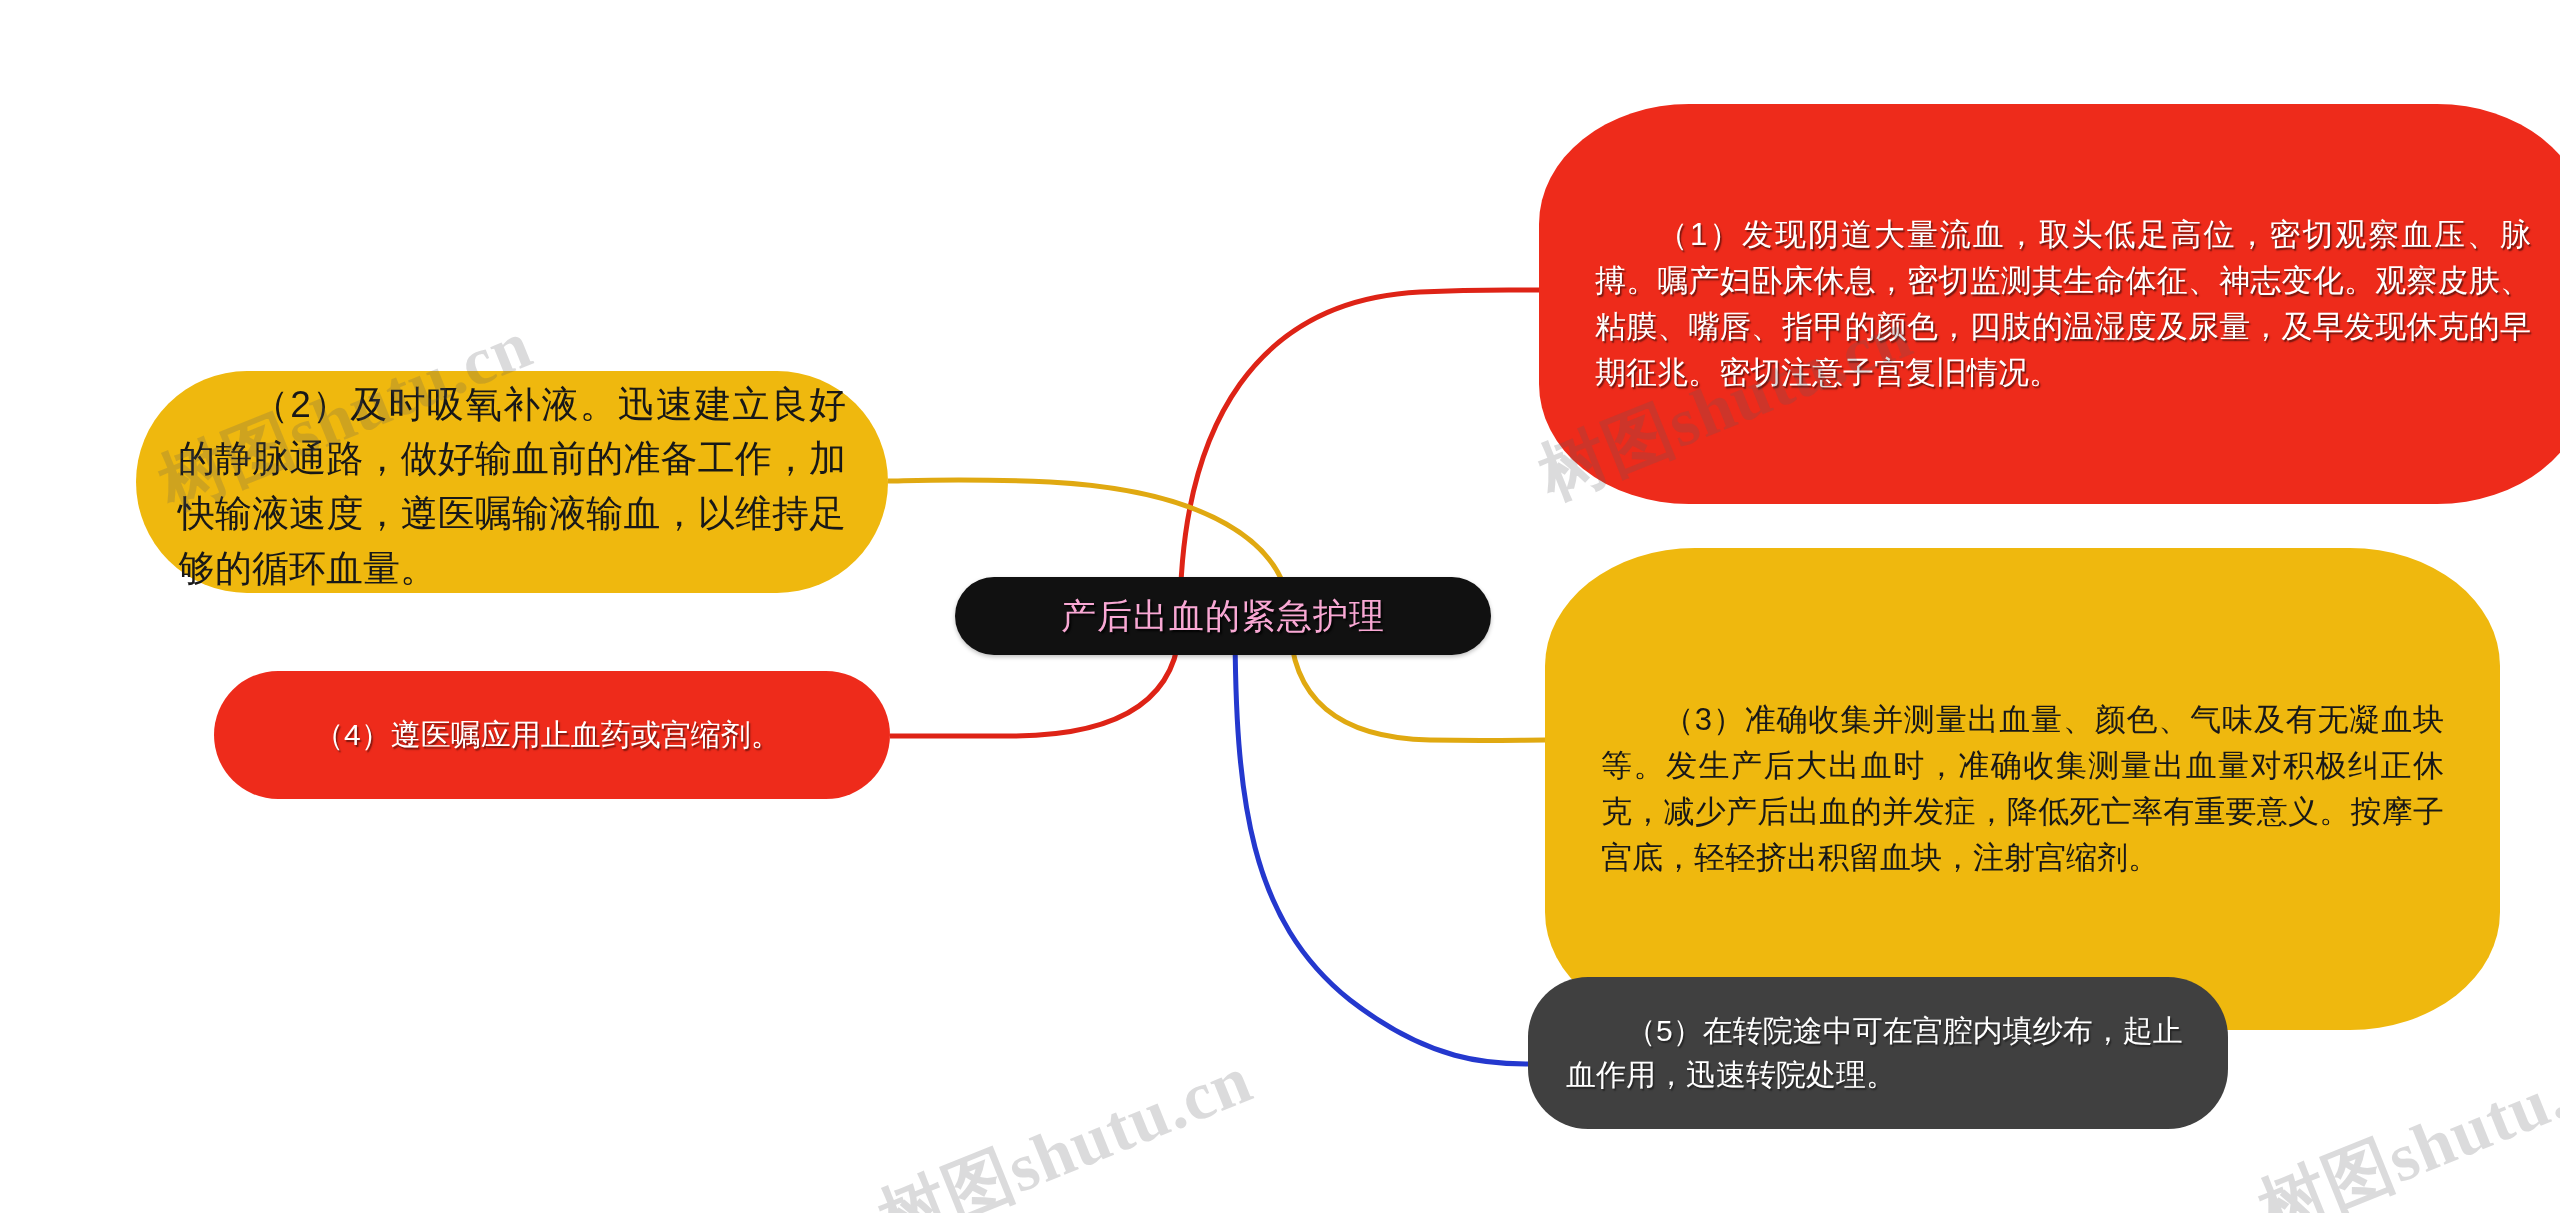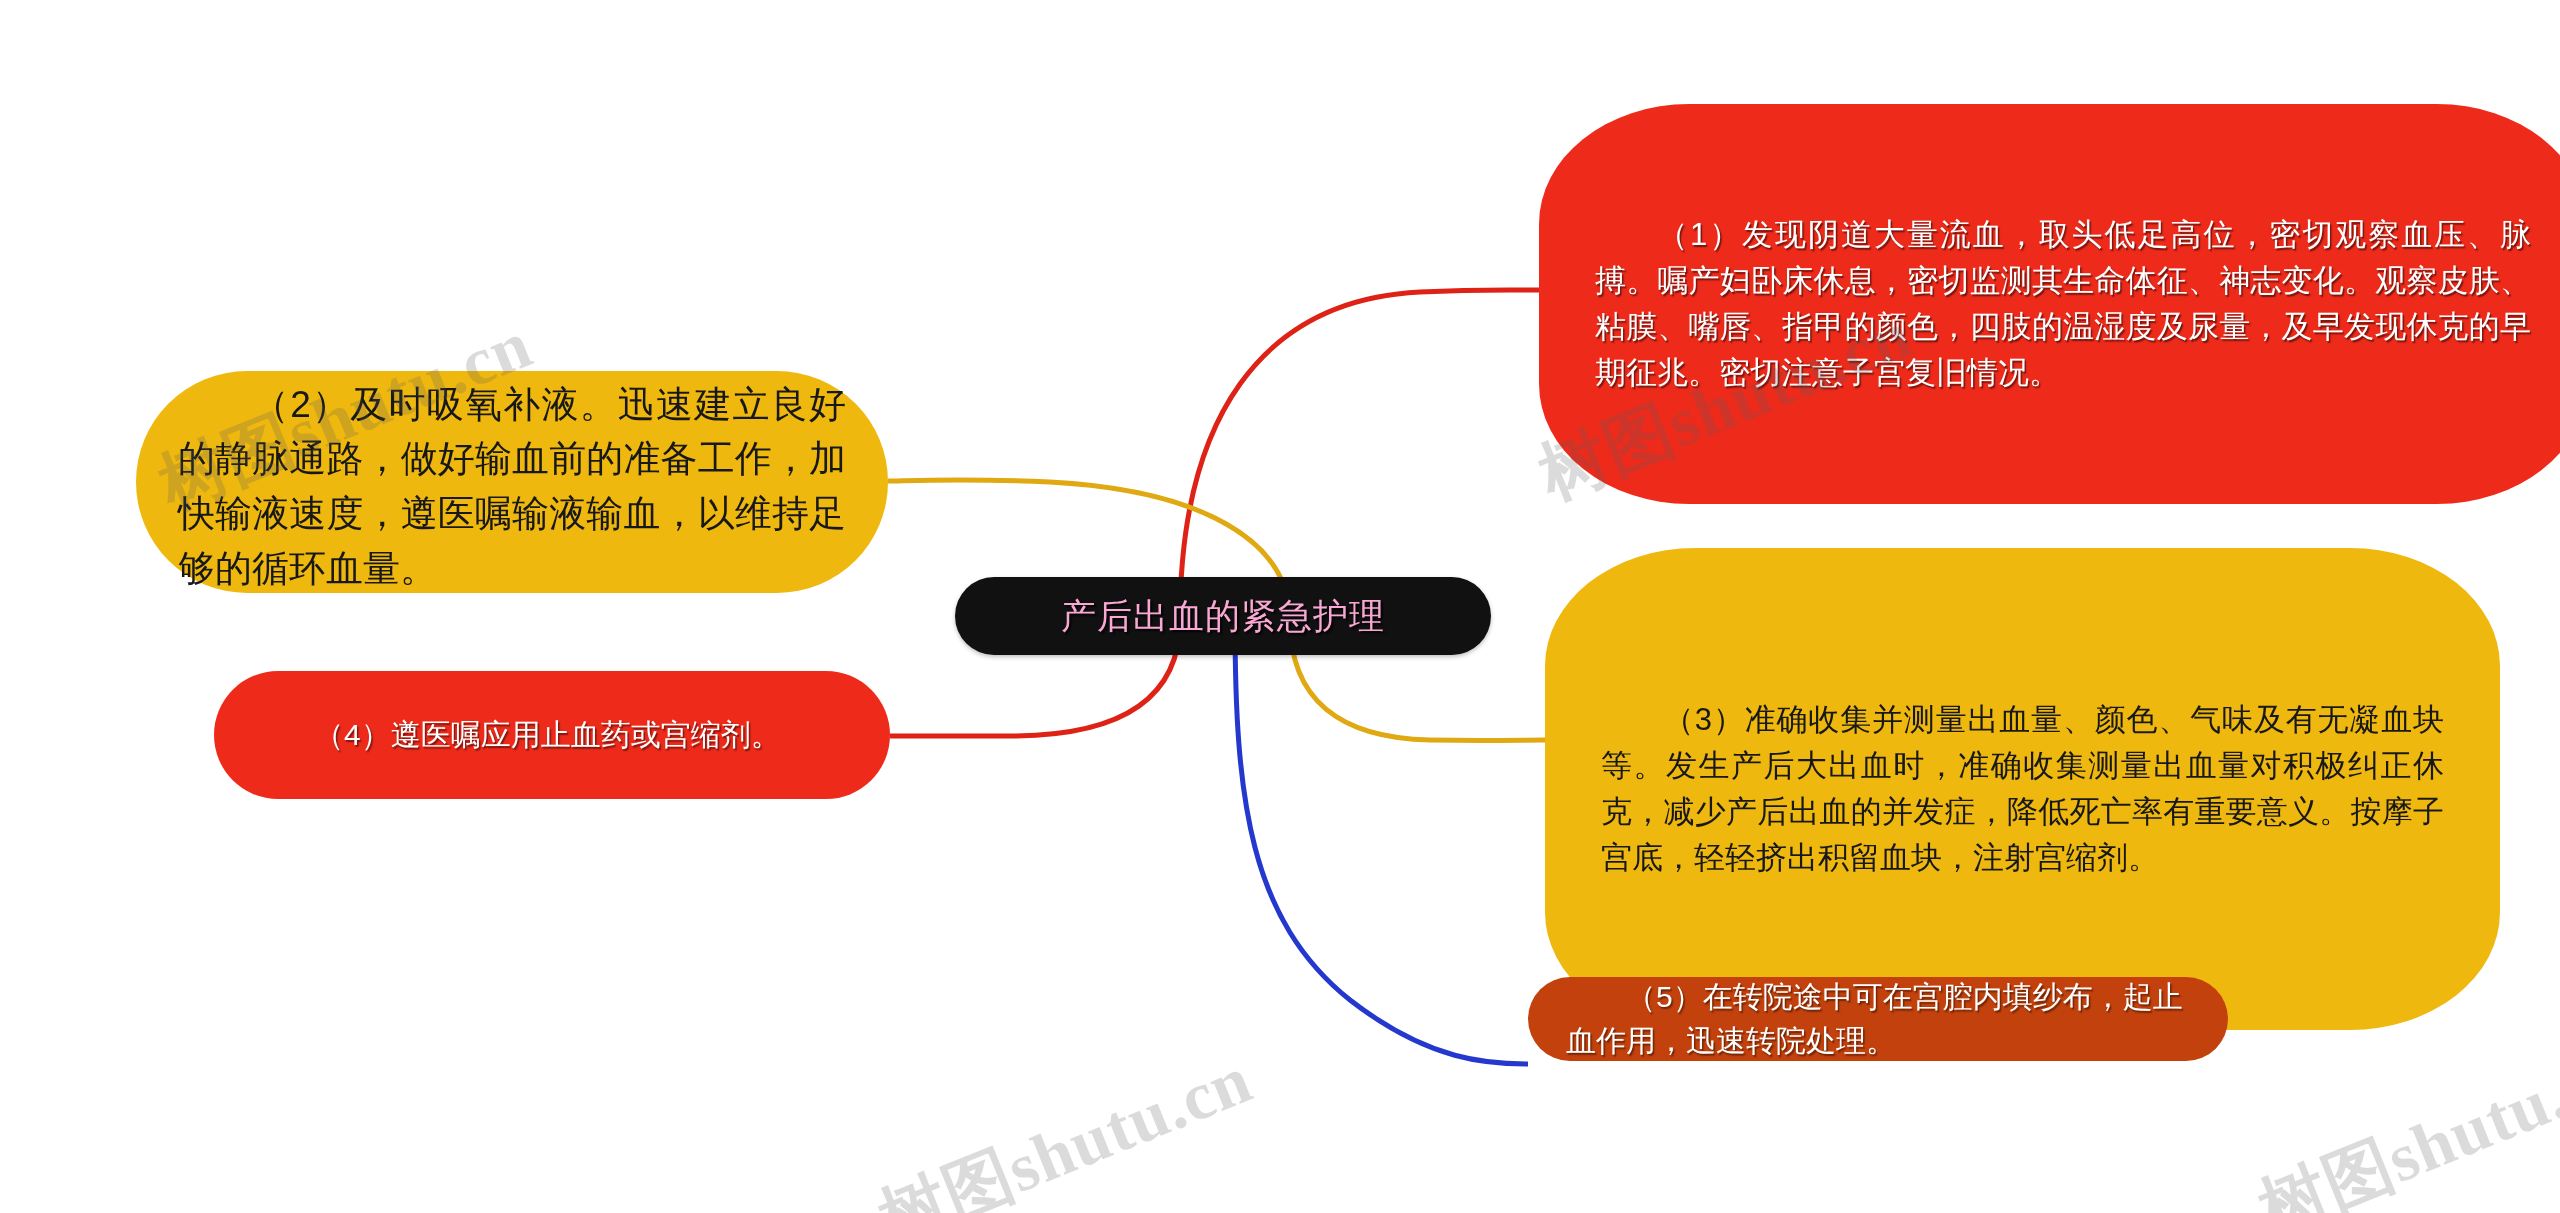--- a/index.html
+++ b/index.html
@@ -152,22 +152,22 @@
     text-shadow: 1.5px 1.5px 1.5px rgba(0,0,0,0.5);
     text-align: left;
     text-indent: 2em;
   }
 
   
   #node-5 {
     left: 1528px;
     top: 977px;
     width: 700px;
-    height: 84px;
-    background: #c2410c;
+    height: 152px;
+    background: #404040;
     border-radius: 60px;
     padding: 8px 38px;
   }
   #node-5 .txt {
     color: #ffffff;
     font-size: 30px;
     text-shadow: 1.5px 1.5px 1.5px rgba(0,0,0,0.45);
     text-align: left;
     text-indent: 2em;
   }

